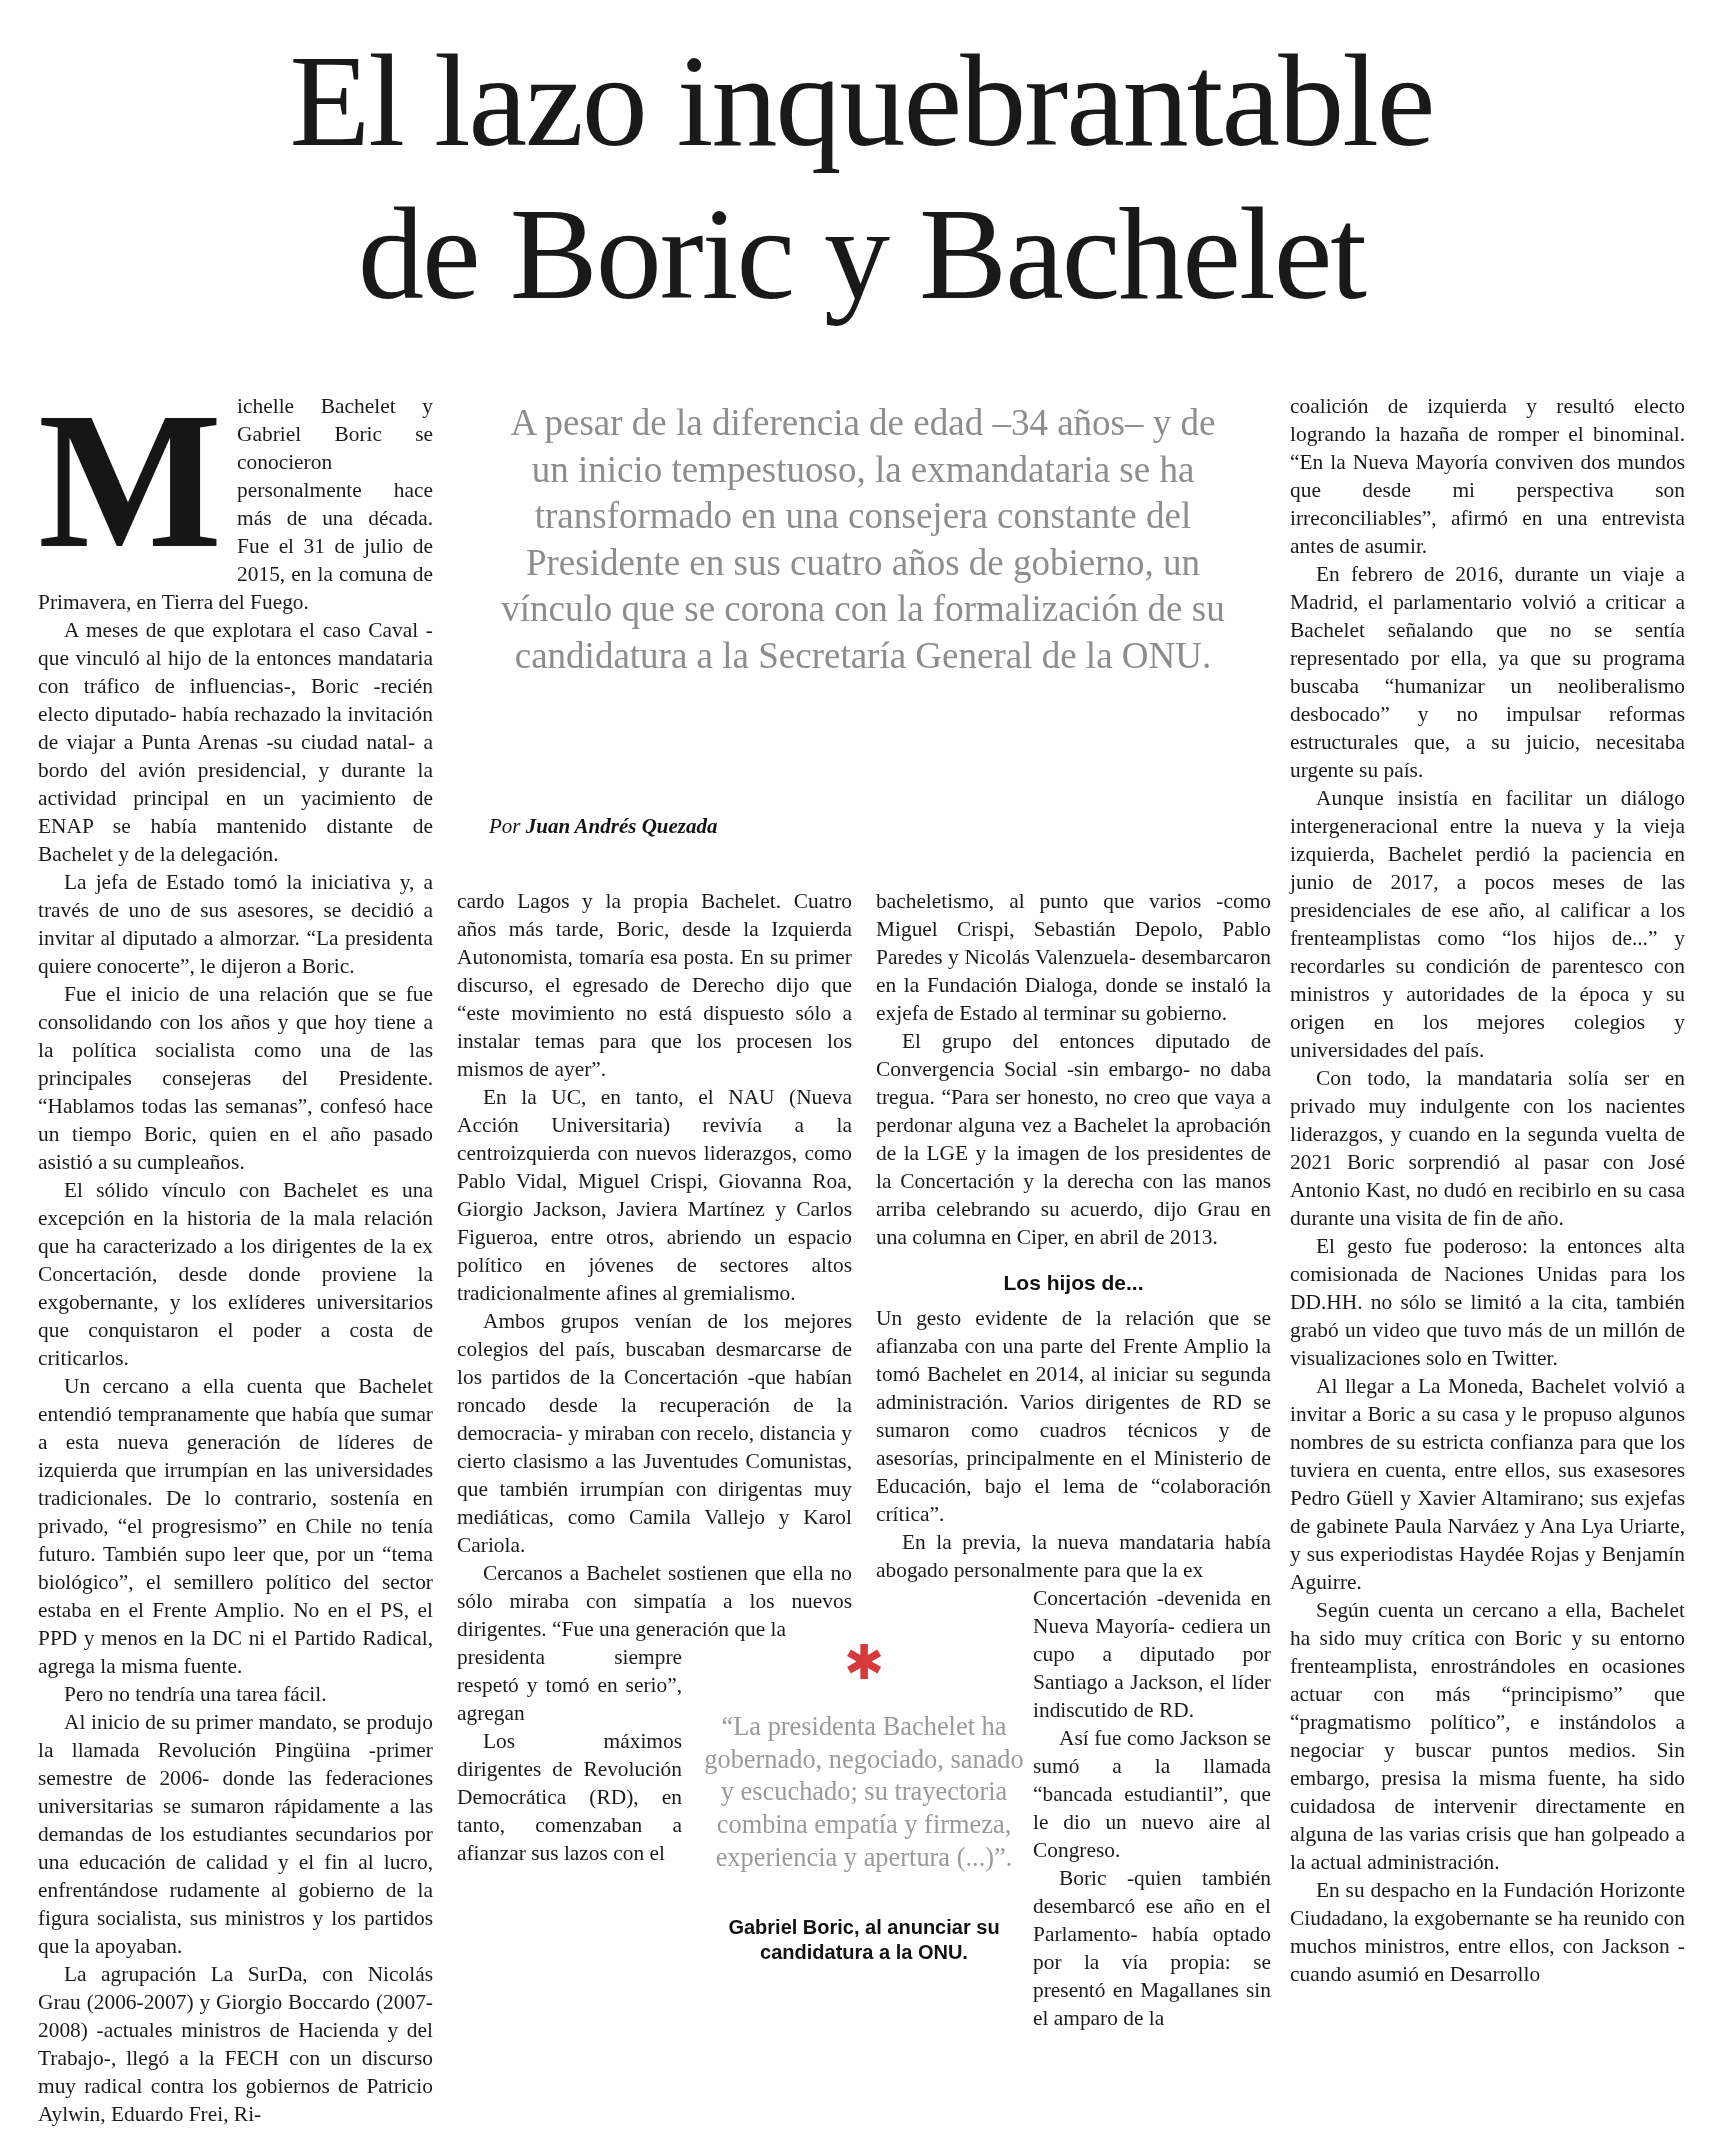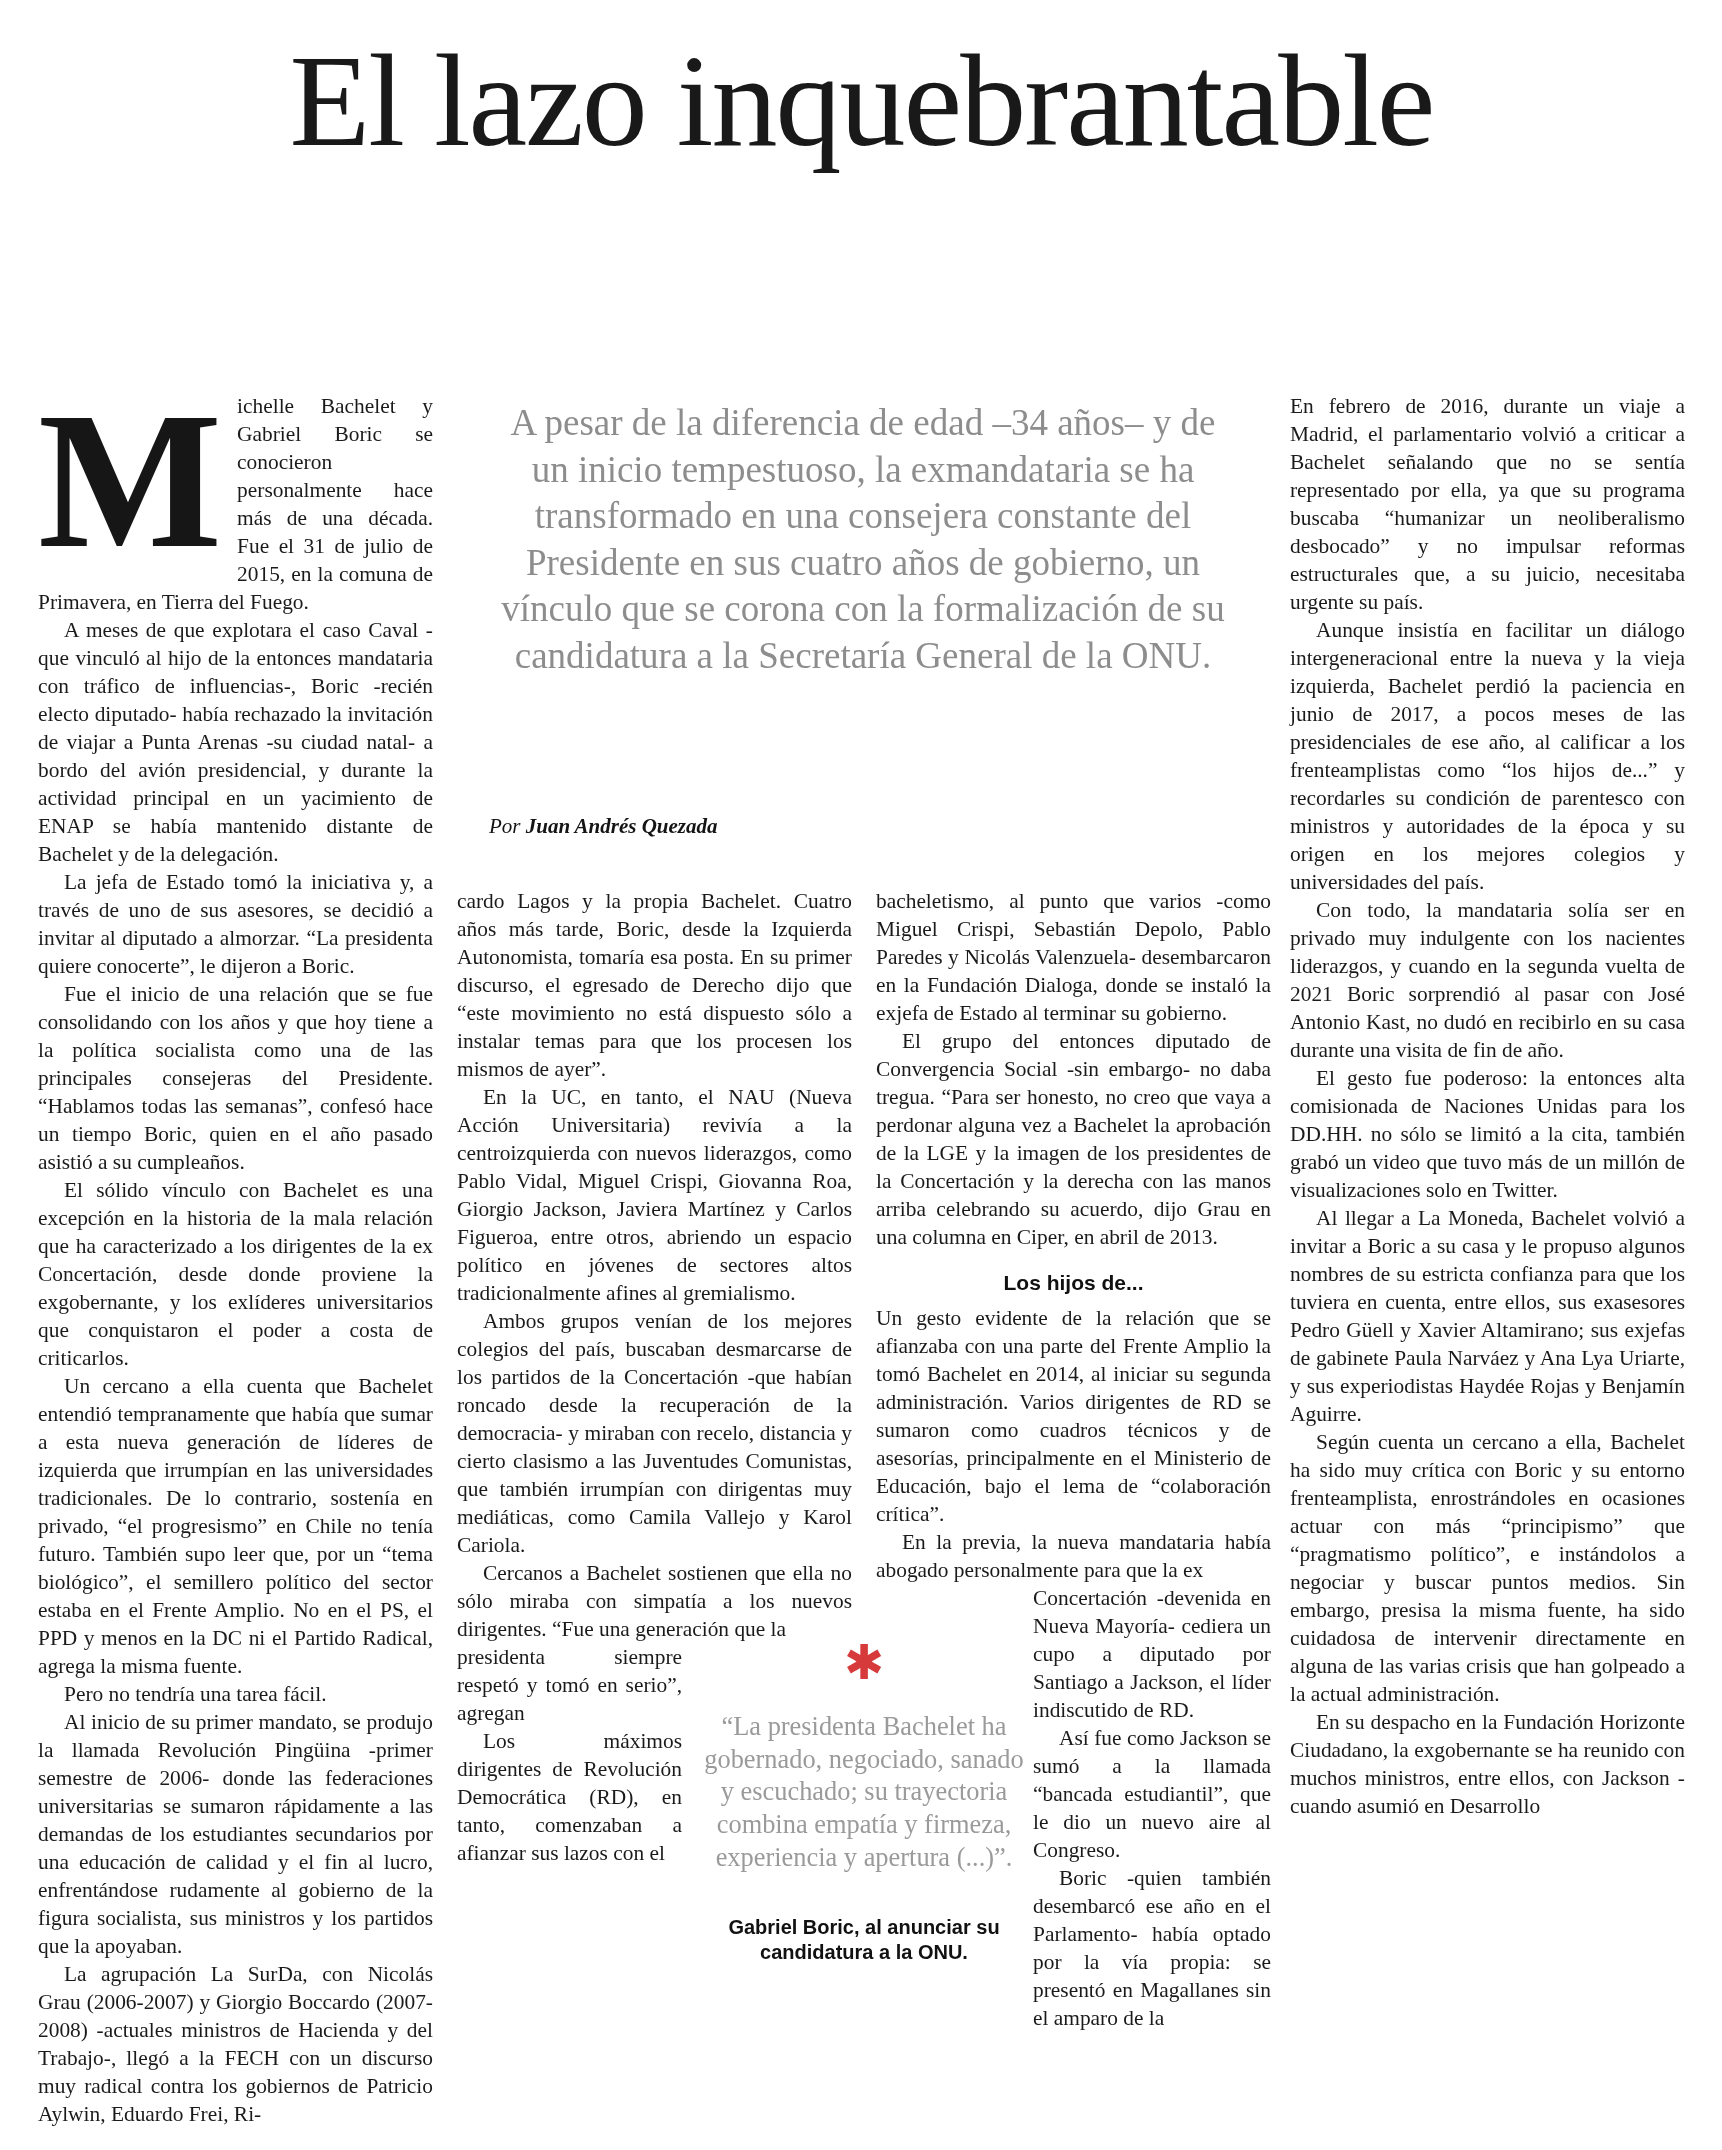--- a/index.html
+++ b/index.html
@@ -59,20 +59,21 @@
     font-size:20px; line-height:1.25; font-weight:700; margin-top:41px; color:#111;
   }
 </style>
 </head>
 <body>
 
 <div class="page">
 
   <h1 class="headline">
     <div>El lazo inquebrantable</div>
+    <div>de Boric y Bachelet</div>
   </h1>
 
   <div class="lede">A pesar de la diferencia de edad –34 años– y de un inicio tempestuoso, la exmandataria se ha transformado en una consejera constante del Presidente en sus cuatro años de gobierno, un vínculo que se corona con la formalización de su candidatura a la Secretaría General de la ONU.</div>
 
   <div class="byline"><span>Por </span><strong>Juan Andrés Quezada</strong></div>
 
   <div class="col col1">
     <p><span class="dropcap">M</span><span>ichelle Bachelet y Gabriel Boric se conocieron personalmente hace más de una década. Fue el 31 de julio de 2015, en la comuna de Primavera, en Tierra del Fuego.</span></p>
     <div class="plist">
         <p>A meses de que explotara el caso Caval -que vinculó al hijo de la entonces mandataria con tráfico de influencias-, Boric -recién electo diputado- había rechazado la invitación de viajar a Punta Arenas -su ciudad natal- a bordo del avión presidencial, y durante la actividad principal en un yacimiento de ENAP se había mantenido distante de Bachelet y de la delegación.</p>
@@ -111,20 +112,21 @@
       </div>
     <div class="plist cont narrow-right">
         <p>Concertación -devenida en Nueva Mayoría- cediera un cupo a diputado por Santiago a Jackson, el líder indiscutido de RD.</p>
         <p>Así fue como Jackson se sumó a la llamada “bancada estudiantil”, que le dio un nuevo aire al Congreso.</p>
         <p>Boric -quien también desembarcó ese año en el Parlamento- había optado por la vía propia: se presentó en Magallanes sin el amparo de la</p>
       </div>
   </div>
 
   <div class="col col4">
     <div class="plist cont">
+        <p>coalición de izquierda y resultó electo logrando la hazaña de romper el binominal. “En la Nueva Mayoría conviven dos mundos que desde mi perspectiva son irreconciliables”, afirmó en una entrevista antes de asumir.</p>
         <p>En febrero de 2016, durante un viaje a Madrid, el parlamentario volvió a criticar a Bachelet señalando que no se sentía representado por ella, ya que su programa buscaba “humanizar un neoliberalismo desbocado” y no impulsar reformas estructurales que, a su juicio, necesitaba urgente su país.</p>
         <p>Aunque insistía en facilitar un diálogo intergeneracional entre la nueva y la vieja izquierda, Bachelet perdió la paciencia en junio de 2017, a pocos meses de las presidenciales de ese año, al calificar a los frenteamplistas como “los hijos de...” y recordarles su condición de parentesco con ministros y autoridades de la época y su origen en los mejores colegios y universidades del país.</p>
         <p>Con todo, la mandataria solía ser en privado muy indulgente con los nacientes liderazgos, y cuando en la segunda vuelta de 2021 Boric sorprendió al pasar con José Antonio Kast, no dudó en recibirlo en su casa durante una visita de fin de año.</p>
         <p>El gesto fue poderoso: la entonces alta comisionada de Naciones Unidas para los DD.HH. no sólo se limitó a la cita, también grabó un video que tuvo más de un millón de visualizaciones solo en Twitter.</p>
         <p>Al llegar a La Moneda, Bachelet volvió a invitar a Boric a su casa y le propuso algunos nombres de su estricta confianza para que los tuviera en cuenta, entre ellos, sus exasesores Pedro Güell y Xavier Altamirano; sus exjefas de gabinete Paula Narváez y Ana Lya Uriarte, y sus experiodistas Haydée Rojas y Benjamín Aguirre.</p>
         <p>Según cuenta un cercano a ella, Bachelet ha sido muy crítica con Boric y su entorno frenteamplista, enrostrándoles en ocasiones actuar con más “principismo” que “pragmatismo político”, e instándolos a negociar y buscar puntos medios. Sin embargo, presisa la misma fuente, ha sido cuidadosa de intervenir directamente en alguna de las varias crisis que han golpeado a la actual administración.</p>
         <p>En su despacho en la Fundación Horizonte Ciudadano, la exgobernante se ha reunido con muchos ministros, entre ellos, con Jackson -cuando asumió en Desarrollo</p>
       </div>
   </div>
 

